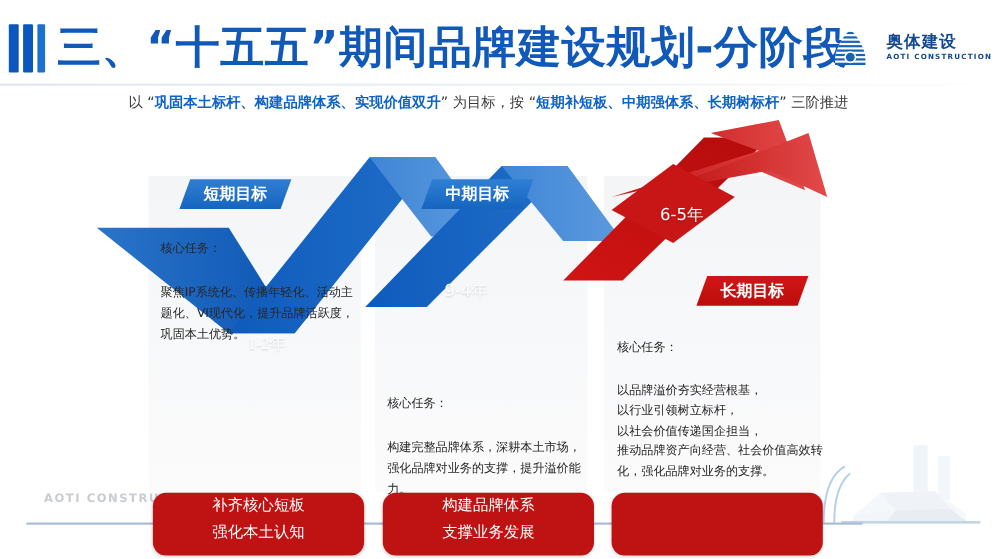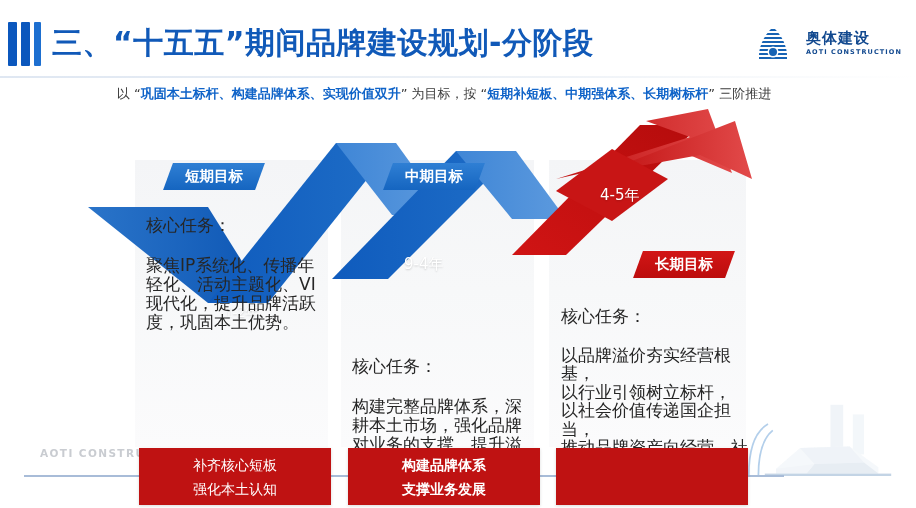--- a/index.html
+++ b/index.html
@@ -20,21 +20,21 @@
   .title-bars{
     position:absolute; left:8px; top:22px; display:flex; gap:4px; align-items:flex-start;
   }
   .title-bars span{ display:block; width:9px; border-radius:1px; background:#0b57bd; }
   .title-bars span:nth-child(1){ height:44px; }
   .title-bars span:nth-child(2){ height:44px; }
   .title-bars span:nth-child(3){ height:44px; background:#1d6fd0; width:7px;}
 
   .slide-title{
     position:absolute; left:52px; top:20px;
-    font-size:30px; line-height:46px; font-weight:bold;
+    font-size:40px; line-height:46px; font-weight:bold;
     color:#1059b8; letter-spacing:0.5px; white-space:nowrap;
   }
 
   
   .logo-wrap{
     position:absolute; right:14px; top:26px;
     display:flex; align-items:center; gap:18px;
   }
   .logo-mark{ width:30px; height:34px; flex:none; }
   .logo-text{ display:flex; flex-direction:column; line-height:1; }
@@ -72,47 +72,48 @@
   }
   .tag > span{ transform:skewX(20deg); display:block; }
   .tag.blue{ background:linear-gradient(180deg,#2f7fd4 0%,#1565c0 100%); }
   .tag.red { background:linear-gradient(180deg,#d21616 0%,#bc0d0d 100%); }
   .tag.t1{ left:168px; top:163px; }
   .tag.t2{ left:388px; top:163px; }
   .tag.t3{ left:638px; top:251px; }
 
   
   .body-text{
-    position:absolute; color:#262626; font-size:17px; line-height:19px;
+    position:absolute; color:#262626; font-size:11px; line-height:19px;
     white-space:pre-line;
   }
   .body-text .lead{ display:block; margin-bottom:2px; }
   .bt1{ left:146px; top:197px; width:178px; }
   .bt2{ left:352px; top:338px; width:180px; }
   .bt3{ left:561px; top:288px; width:200px; line-height:18.5px; }
 
   
   .year{
     position:absolute; color:#ffffff; font-size:15px; font-weight:normal;
     white-space:nowrap; text-shadow:0 1px 2px rgba(0,0,0,.18);
   }
   .y1{ left:225px; top:303px;font-family:Liberation Serif, serif; }
   .y2{ left:404px; top:255px; }
   .y3{ left:600px; top:186px; }
 
   
   .result{
     position:absolute; top:448px; height:57px; width:192px;
     background:#bf1212;
-    display:flex; flex-direction:column; align-items:center; justify-content:center;
+    display:flex; flex-direction:column; align-items:center; 
     color:#ffffff; font-size:14px; line-height:24px; gap:0;
     box-shadow:0 1px 3px rgba(0,0,0,.15);
+    border-radius:12px;
   }
   .result.r1{ left:139px; }
-  .result.r2{ left:348px;font-weight:bold; }
+  .result.r2{ left:348px; }
   .result.r3{ left:556px; }
   .result .ln{ display:block; white-space:nowrap; }
 
   
   .connector{
     position:absolute; left:24px; top:475px; width:760px; height:2px;
     background:#a8bcd8;
   }
 
   
@@ -221,21 +222,21 @@
 </div>
 <div class="tag blue t2">
   <span>中期目标</span>
 </div>
 <div class="tag red t3">
   <span>长期目标</span>
 </div>
 
 <div class="year y1">1-2年</div>
 <div class="year y2">9-4年</div>
-<div class="year y3">4-5年</div>
+<div class="year y3">6-5年</div>
 
 <div class="body-text bt1">
   <span class="lead">核心任务：</span>
   <span>聚焦IP系统化、传播年轻化、活动主题化、VI现代化，提升品牌活跃度，巩固本土优势。</span>
 </div>
 
 <div class="body-text bt2">
   <span class="lead">核心任务：</span>
   <span>构建完整品牌体系，深耕本土市场，强化品牌对业务的支撑，提升溢价能力。</span>
 </div>

